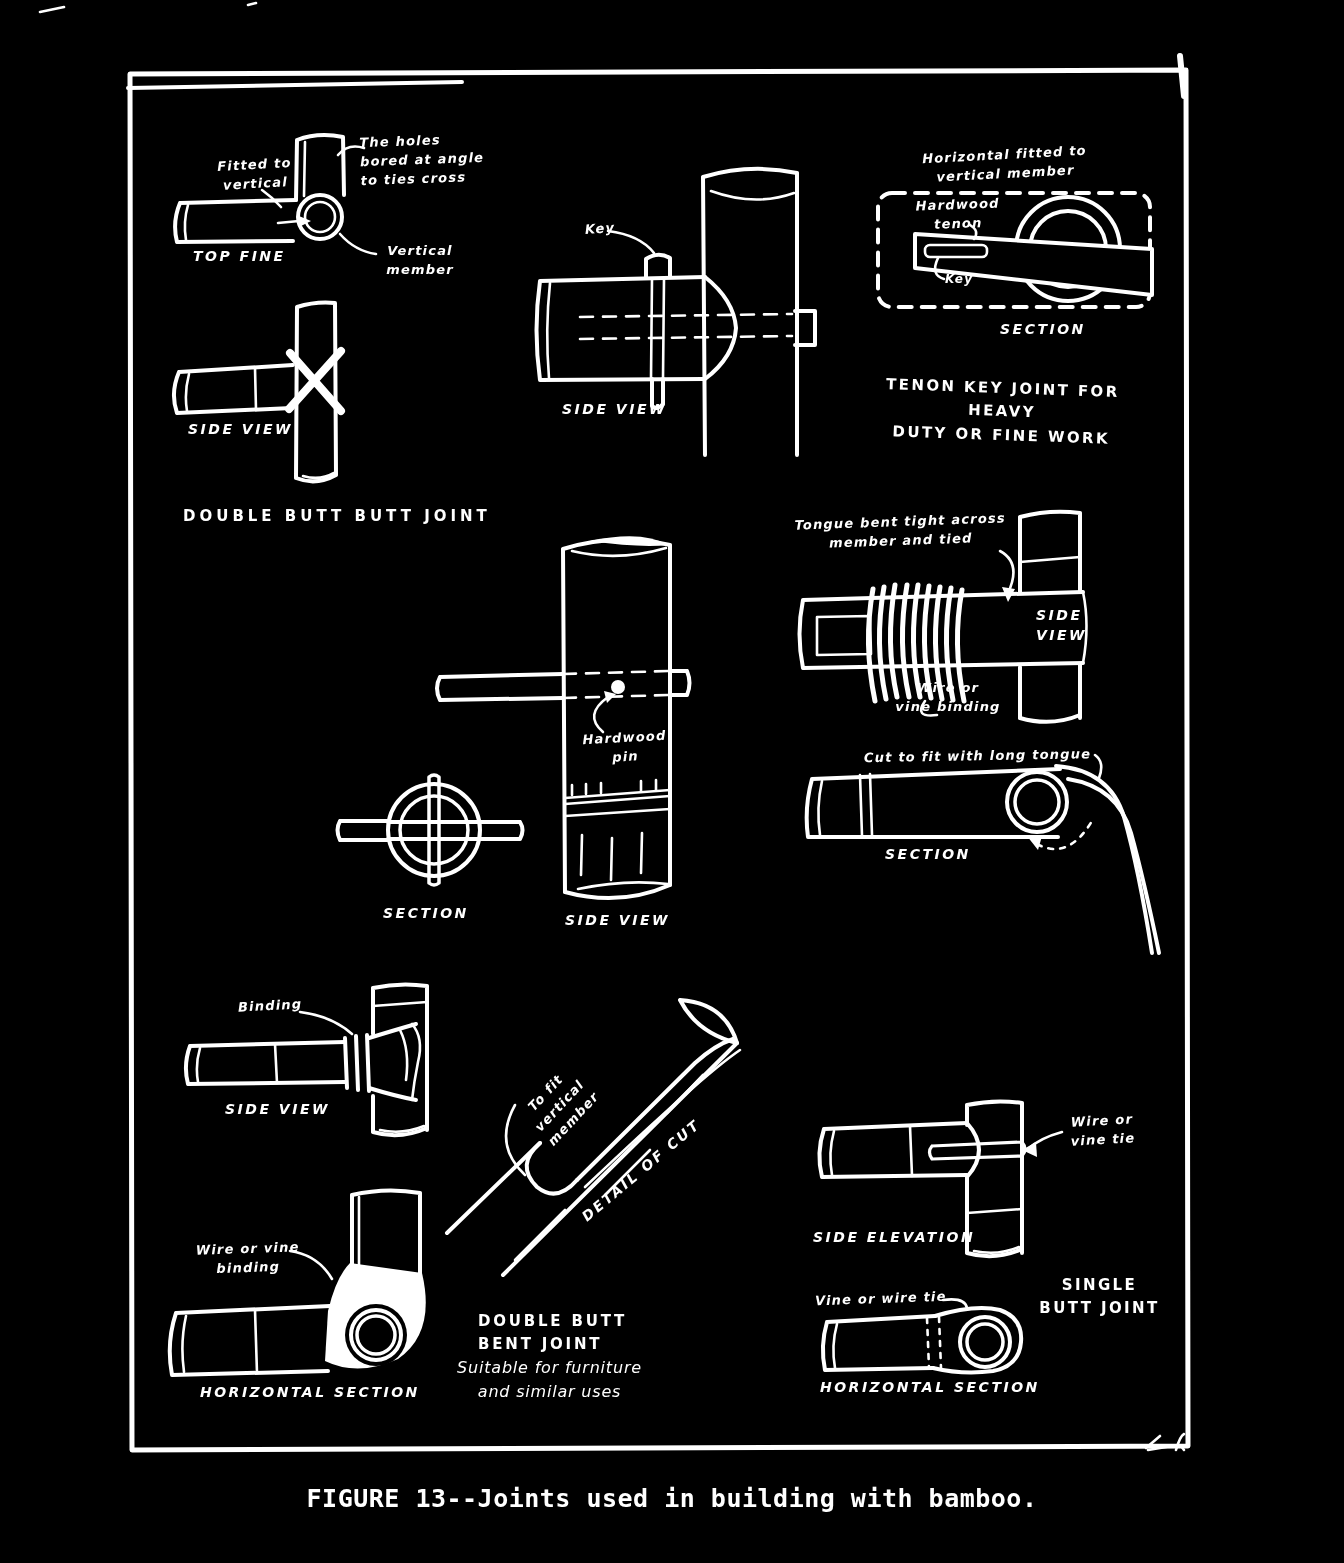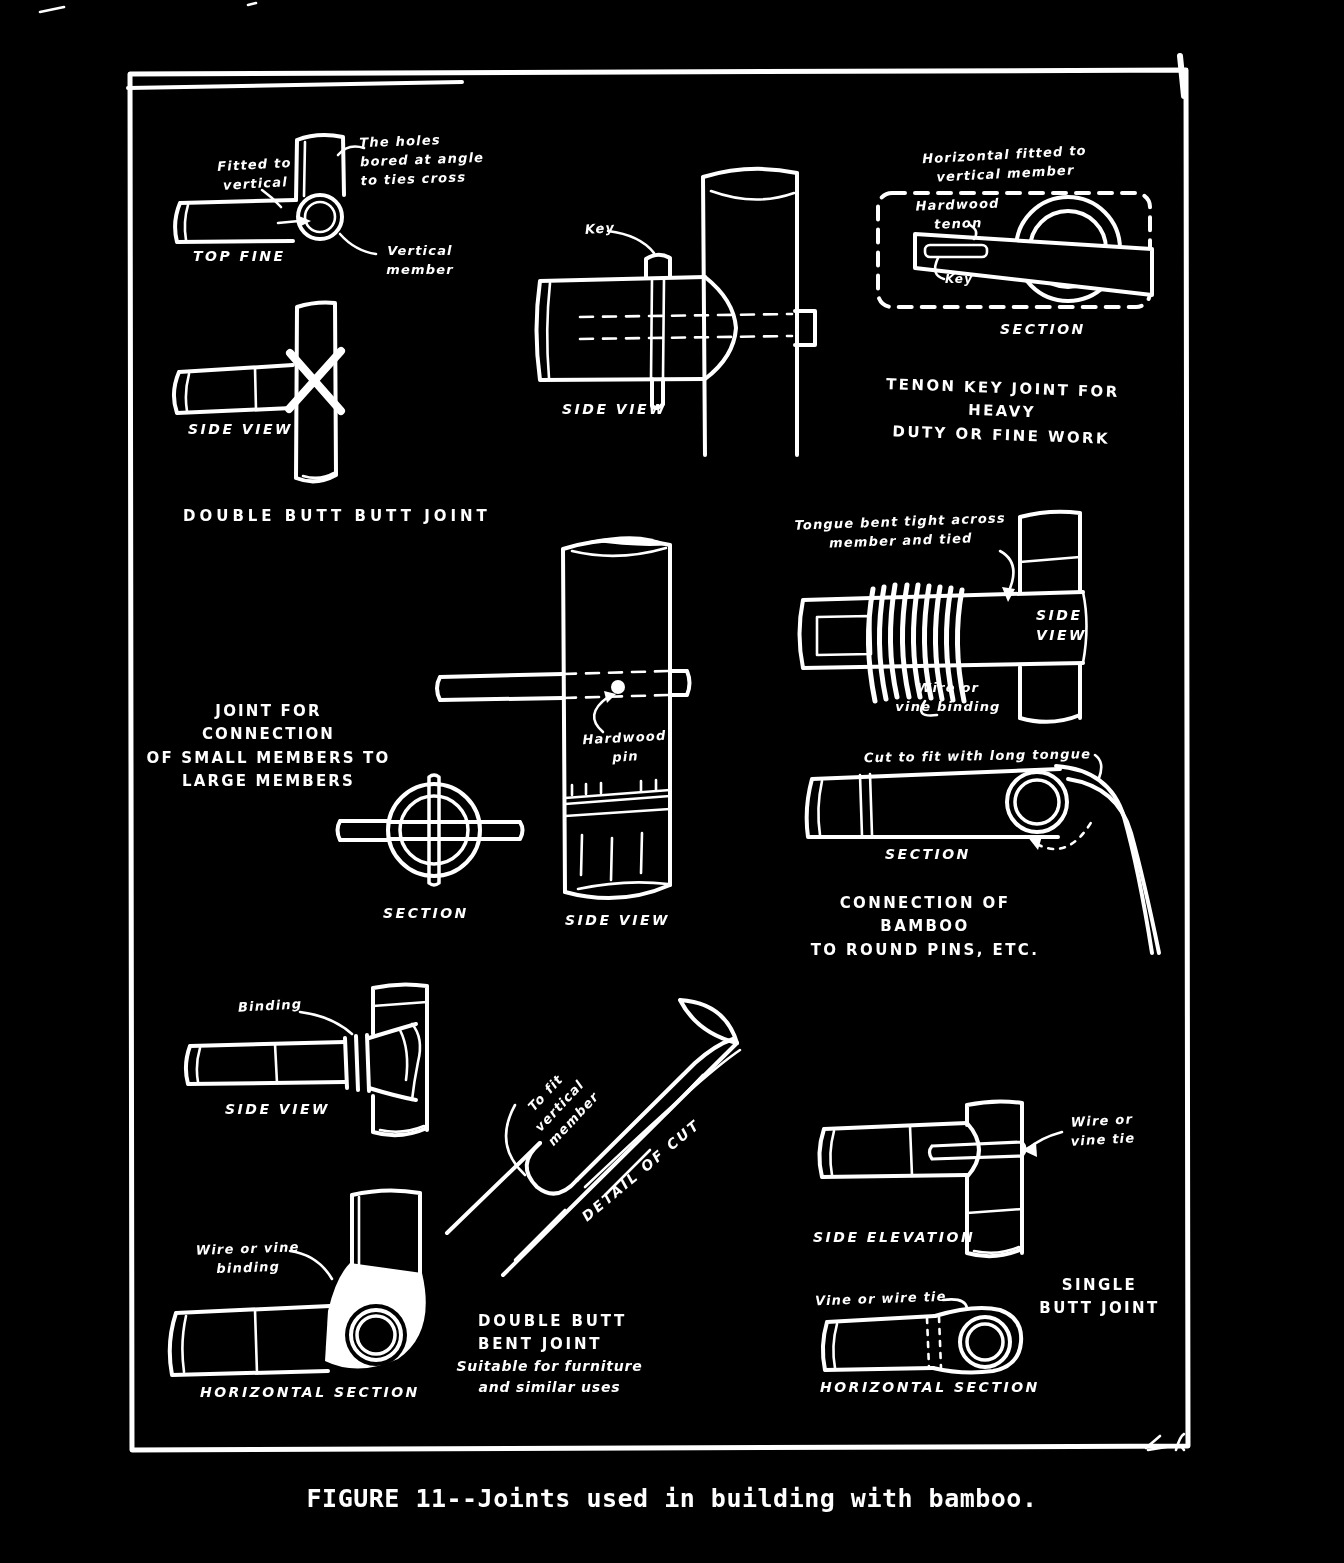--- a/index.html
+++ b/index.html
@@ -5,21 +5,21 @@
   html,body{margin:0;padding:0;background:#000;}
   #page{position:relative;width:1344px;height:1563px;background:#000;color:#fff;
         font-family:"DejaVu Sans",sans-serif;overflow:hidden;}
   .abs{position:absolute;}
   .ann{font-style:italic;font-weight:bold;font-size:13px;letter-spacing:1.2px;
        line-height:1.45;white-space:pre-line;}
   .view{font-style:italic;font-weight:bold;font-size:14px;letter-spacing:2.5px;
         line-height:1.4;white-space:pre-line;}
   .title{font-weight:bold;font-size:15px;letter-spacing:2.8px;line-height:1.55;
          white-space:pre-line;}
-  .sub{font-style:italic;font-weight:bold;font-size:14px;letter-spacing:0.8px;
+  .sub{font-style:italic;font-weight:normal;font-size:16px;letter-spacing:0.8px;
        line-height:1.5;white-space:pre-line;}
   .ctr{text-align:center;}
   .caption{font-family:"DejaVu Sans Mono","Liberation Mono",monospace;
            font-weight:bold;font-size:25px;letter-spacing:0.5px;}
   svg{position:absolute;overflow:visible;}
   svg *{stroke:#fff;fill:none;stroke-width:4;stroke-linecap:round;stroke-linejoin:round;}
   svg .t{stroke-width:2.6;}
   svg .th{stroke-width:8;}
   svg .d{stroke-dasharray:13 10;}
   svg .d2{stroke-dasharray:5 7;}
@@ -99,23 +99,20 @@
   </svg>
   <div class="abs ann ctr" style="left:880px;top:146px;width:250px;transform:rotate(-3deg)">Horizontal fitted to
 vertical member</div>
   <div class="abs ann ctr" style="left:898px;top:196px;width:120px;transform:rotate(-2deg)">Hardwood
 tenon</div>
   <div class="abs ann" style="left:945px;top:271px;font-size:12px">Key</div>
   <div class="abs view" style="left:1000px;top:320px">SECTION</div>
   <div class="abs title ctr" style="left:852px;top:377px;width:300px;letter-spacing:2.4px;transform:rotate(2deg)">TENON KEY JOINT FOR HEAVY
 DUTY OR FINE WORK</div>
 
-  <div class="abs title ctr" style="left:146px;top:700px;width:245px;letter-spacing:2.2px">JOINT FOR CONNECTION
-OF SMALL MEMBERS TO
-LARGE MEMBERS</div>
 
   <svg style="left:310px;top:535px" width="400" height="400" viewBox="0 0 400 400">
     <path d="M253,14 Q305,-2 360,10 M253,14 L255,357 M360,10 L360,350"></path>
     <path class="fw" d="M280,6 Q332,-5 358,10 Q330,13 280,6 Z"></path>
     <path class="t" d="M262,16 Q308,27 356,13"></path>
     <path d="M255,357 Q310,372 360,350"></path>
     <path class="t" d="M268,354 Q315,344 358,349"></path>
     <path class="t" d="M255,263 L360,255 M255,269 L360,261 M255,281 L360,274"></path>
     <path class="t" d="M262,250 L262,260 M276,249 L276,259 M291,248 L291,258 M331,246 L331,256 M346,245 L346,255"></path>
     <path class="t" d="M272,300 L271,340 M302,303 L301,345 M332,298 L331,338"></path>
@@ -163,22 +160,20 @@
     <path d="M256,21 Q310,25 324,72 Q339,125 352,208"></path>
     <path d="M268,34 Q318,42 331,88 Q344,135 359,208"></path>
     <circle class="fb" cx="237" cy="57" r="30"></circle>
     <circle class="t" cx="237" cy="57" r="22" style="stroke-width:3.5"></circle>
     <path class="t d2" d="M237,99 Q268,116 292,76"></path>
     <path class="fw" d="M227,91 L238,105 L242,91 Z"></path>
     <path class="t" d="M295,10 Q305,17 299,33"></path>
   </svg>
   <div class="abs ann" style="left:864px;top:747px;width:250px;transform:rotate(-1deg)">Cut to fit with long tongue</div>
   <div class="abs view" style="left:885px;top:845px">SECTION</div>
-  <div class="abs title ctr" style="left:796px;top:892px;width:258px;letter-spacing:2.4px">CONNECTION OF BAMBOO
-TO ROUND PINS, ETC.</div>
 
   <svg style="left:160px;top:980px" width="290" height="165" viewBox="0 0 290 165">
     <path d="M213,8 Q240,2 267,6 M213,8 L213,54 M213,116 L213,152 M267,6 L267,150 M213,152 Q240,160 267,148"></path>
     <path class="t" d="M213,26 L267,22 M220,150 Q242,155 264,146"></path>
     <path d="M30,66 L185,62 M28,104 L185,102 M30,66 Q23,85 28,104"></path>
     <path class="t" d="M40,68 Q35,85 38,102 M115,64 L117,103"></path>
     <path d="M185,58 L187,108 M196,56 L198,110 M207,55 L209,111"></path>
     <path d="M209,58 Q235,50 256,44 M209,108 Q235,116 256,120"></path>
     <path class="t" d="M252,44 Q264,58 258,82 Q254,102 252,120 M240,50 Q250,70 246,100"></path>
     <path class="t" d="M140,32 Q172,36 192,54"></path>
@@ -240,15 +235,15 @@
     <path class="t" d="M22,24 Q16,46 20,68"></path>
     <path class="t d2" d="M112,18 L114,68 M124,17 L126,68"></path>
     <path d="M120,16 Q160,4 185,10 Q208,18 206,42 Q204,66 178,71 Q148,75 118,68"></path>
     <circle cx="170" cy="42" r="25"></circle>
     <circle class="t" cx="170" cy="42" r="18" style="stroke-width:3.5"></circle>
     <path class="t" d="M128,0 Q150,-3 152,8"></path>
   </svg>
   <div class="abs ann" style="left:815px;top:1290px;transform:rotate(-2deg)">Vine or wire tie</div>
   <div class="abs view" style="left:820px;top:1378px">HORIZONTAL SECTION</div>
 
-  <div class="abs caption" style="left:50%;top:1484px;transform:translateX(-50%);white-space:nowrap">FIGURE 11--Joints used in building with bamboo.</div>
+  <div class="abs caption" style="left:50%;top:1484px;transform:translateX(-50%);white-space:nowrap">FIGURE 13--Joints used in building with bamboo.</div>
 
 </div>
 
 </body></html>

